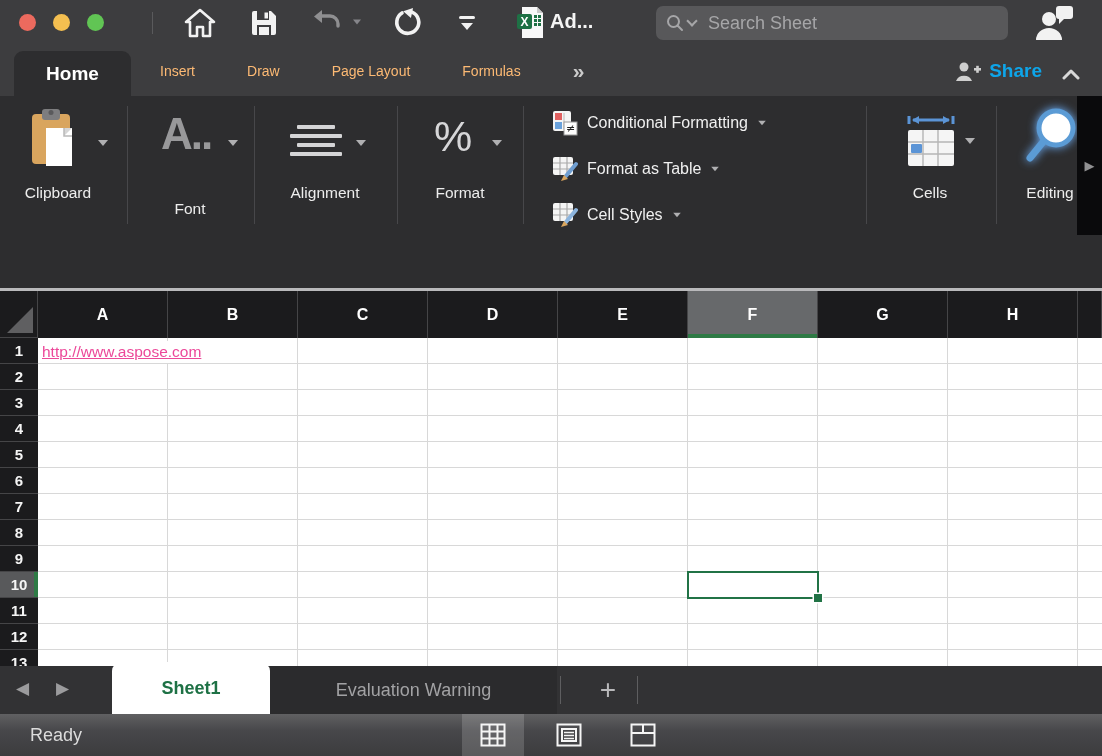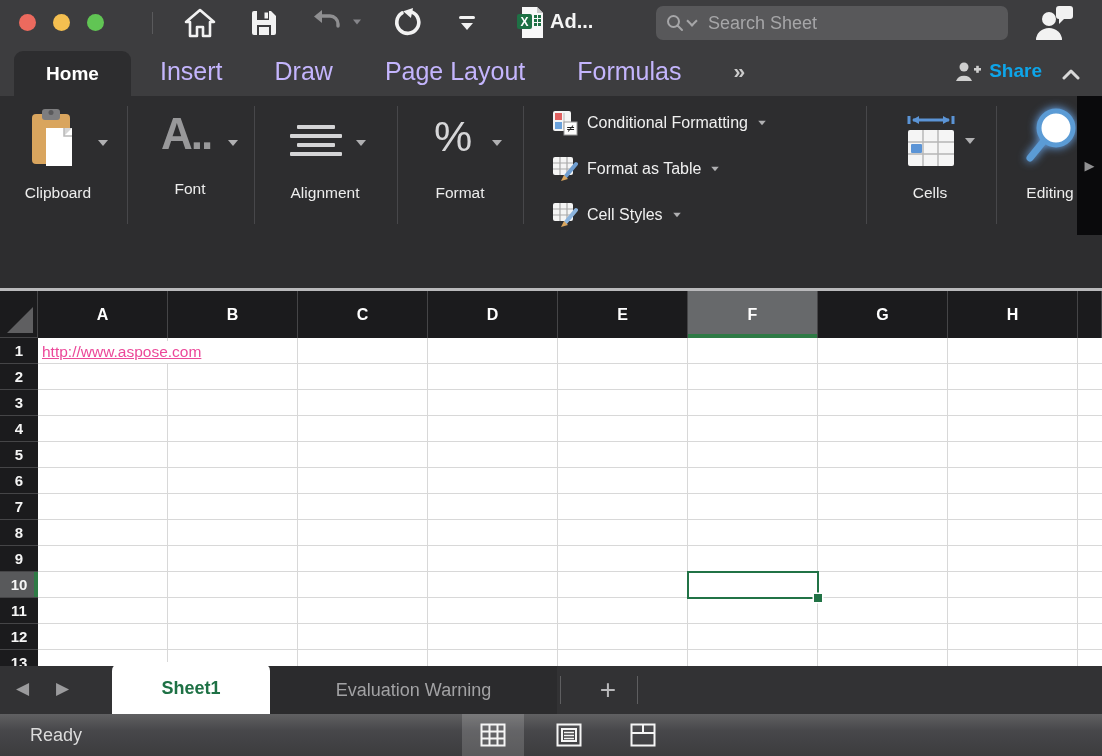--- a/index.html
+++ b/index.html
@@ -18,21 +18,21 @@
   .searchbox{position:absolute;left:656px;top:6px;width:352px;height:34px;background:#58585a;
              border-radius:7px;display:flex;align-items:center;padding:0 10px;gap:4px;}
   .searchbox .ph{color:#a6a6a8;font-size:18px;margin-left:8px;}
   .chev-down{width:8px;height:8px;border-right:2px solid #a6a6a8;border-bottom:2px solid #a6a6a8;
              transform:rotate(45deg);margin-top:-4px;}
   .tabrow{position:absolute;left:0;top:46px;width:1102px;height:50px;background:#3d3d3f;}
   .tab-active{position:absolute;left:14px;top:5px;width:117px;height:45px;background:#2d2d2f;
               border-radius:9px 9px 0 0;color:#ffffff;font-size:19px;font-weight:700;
               display:flex;align-items:center;justify-content:center;}
   .tabs{position:absolute;left:160px;top:0;height:50px;display:flex;align-items:center;gap:52px;}
-  .tab{color:#c4b5fd;font-size:25px;}
+  .tab{color:#fdba74;font-size:14px;}
   .tab-more{color:#cbcbcb;font-size:21px;font-weight:700;letter-spacing:-2px;}
   .share{position:absolute;right:60px;top:0;height:50px;display:flex;align-items:center;gap:8px;
          color:#0ea5e9;font-size:19px;font-weight:600;}
 
   
   .ribbon{position:absolute;left:0;top:96px;width:1102px;height:139px;background:#2d2d2f;}
   .rdiv{position:absolute;top:10px;width:1px;height:118px;background:#47474a;}
   .rgroup-label{position:absolute;color:#ededed;font-size:15.5px;text-align:center;width:120px;}
   .caret{width:0;height:0;border-left:5px solid transparent;border-right:5px solid transparent;
          border-top:6px solid #b0b0b2;display:inline-block;}
@@ -225,21 +225,21 @@
         <path d="M18 20 H44 V58 H18 Z" fill="#ffffff"></path>
         <path d="M36 20 H44 L36 28 Z" fill="#d6d6d6"></path>
         <path d="M44 28 L36 28 L36 20" fill="none" stroke="#b9b9b9" stroke-width="1.5"></path>
       </svg>
     </div>
     <div class="caret abs" style="left:98px;top:44px"></div>
     <div class="rgroup-label" style="left:-2px;top:88px">Clipboard</div>
 
     <div class="abs font-glyph" style="left:161px;top:18px">A..</div>
     <div class="caret abs" style="left:228px;top:44px"></div>
-    <div class="rgroup-label" style="left:130px;top:84px">Font</div>
+    <div class="rgroup-label" style="left:130px;top:104px">Font</div>
 
     <div class="abs align-bars" style="left:288px;top:24px;width:56px">
       <div style="width:38px"></div>
         <div style="width:52px"></div>
         <div style="width:38px"></div>
         <div style="width:52px"></div>
     </div>
     <div class="caret abs" style="left:356px;top:44px"></div>
     <div class="rgroup-label" style="left:265px;top:88px">Alignment</div>
 

